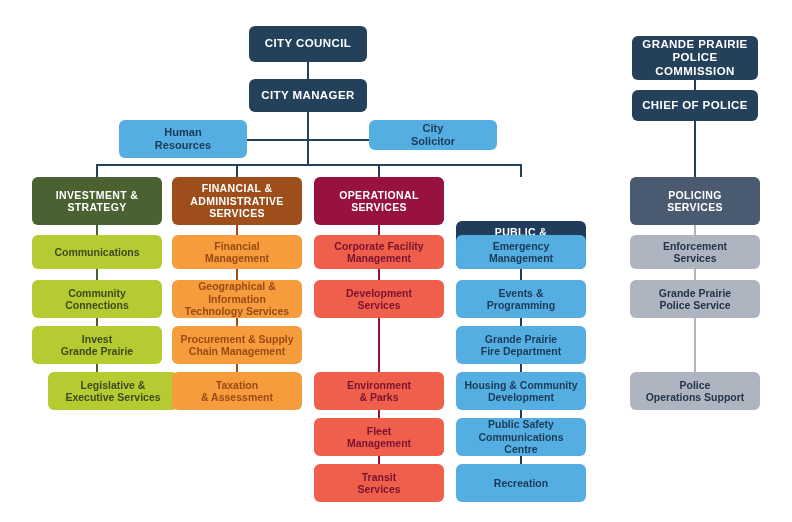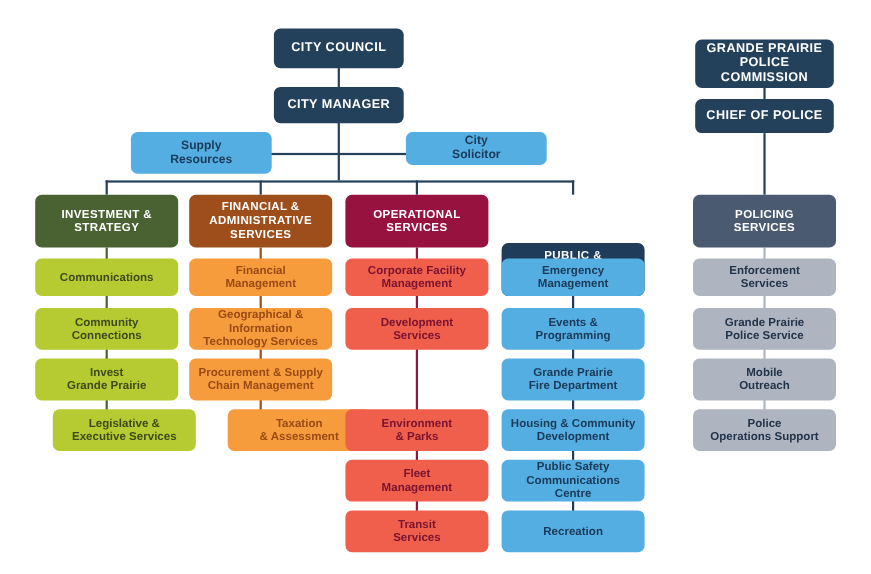--- a/index.html
+++ b/index.html
@@ -123,21 +123,21 @@
 
   <div class="node exec" style="left:249px; top:79px; width:118px; height:33px;">
     <span class="lbl">CITY MANAGER</span>
   </div>
 
   <div class="node exec" style="left:249px; top:26px; width:118px; height:36px;">
     <span class="lbl">CITY COUNCIL</span>
   </div>
 
   <div class="node staff" style="left:119px; top:120px; width:128px; height:38px;">
-    <span class="lbl">Supply
+    <span class="lbl">Human
 Resources</span>
   </div>
 
   <div class="node staff" style="left:369px; top:120px; width:128px; height:30px;">
     <span class="lbl">City
 Solicitor</span>
   </div>
 
   <div class="node exec" style="left:632px; top:36px; width:126px; height:44px;">
     <span class="lbl">GRANDE PRAIRIE
@@ -183,21 +183,21 @@
   </div>
   <div class="node child c-orange" style="left:172px; top:280px; width:130px; height:38px;">
     <span class="lbl">Geographical &amp;
 Information
 Technology Services</span>
   </div>
   <div class="node child c-orange" style="left:172px; top:326px; width:130px; height:38px;">
     <span class="lbl">Procurement &amp; Supply
 Chain Management</span>
   </div>
-  <div class="node child c-orange" style="left:172px; top:372px; width:130px; height:38px;margin-left:35px;">
+  <div class="node child c-orange" style="left:172px; top:372px; width:130px; height:38px;">
     <span class="lbl">Taxation
 &amp; Assessment</span>
   </div>
 
   <div class="node div-head head-crim" style="left:314px; top:177px; width:130px; height:48px;">
     <span class="lbl">OPERATIONAL
 SERVICES</span>
   </div>
   <div class="line" style="position:absolute; left:378px; top:225px; width:2px; height:270px; background:#97123F; z-index:1;"></div>
 
@@ -260,22 +260,18 @@
   <div class="line" style="position:absolute; left:694px; top:225px; width:2px; height:178px; background:#AFB5C0; z-index:1;"></div>
 
   <div class="node child c-gray" style="left:630px; top:235px; width:130px; height:34px;">
     <span class="lbl">Enforcement
 Services</span>
   </div>
   <div class="node child c-gray" style="left:630px; top:280px; width:130px; height:38px;">
     <span class="lbl">Grande Prairie
 Police Service</span>
   </div>
-  <div class="node child c-gray" style="left:630px; top:326px; width:130px; height:38px;">
-    <span class="lbl">Mobile
-Outreach</span>
-  </div>
   <div class="node child c-gray" style="left:630px; top:372px; width:130px; height:38px;">
     <span class="lbl">Police
 Operations Support</span>
   </div>
 
 </div>
 
 </body></html>

